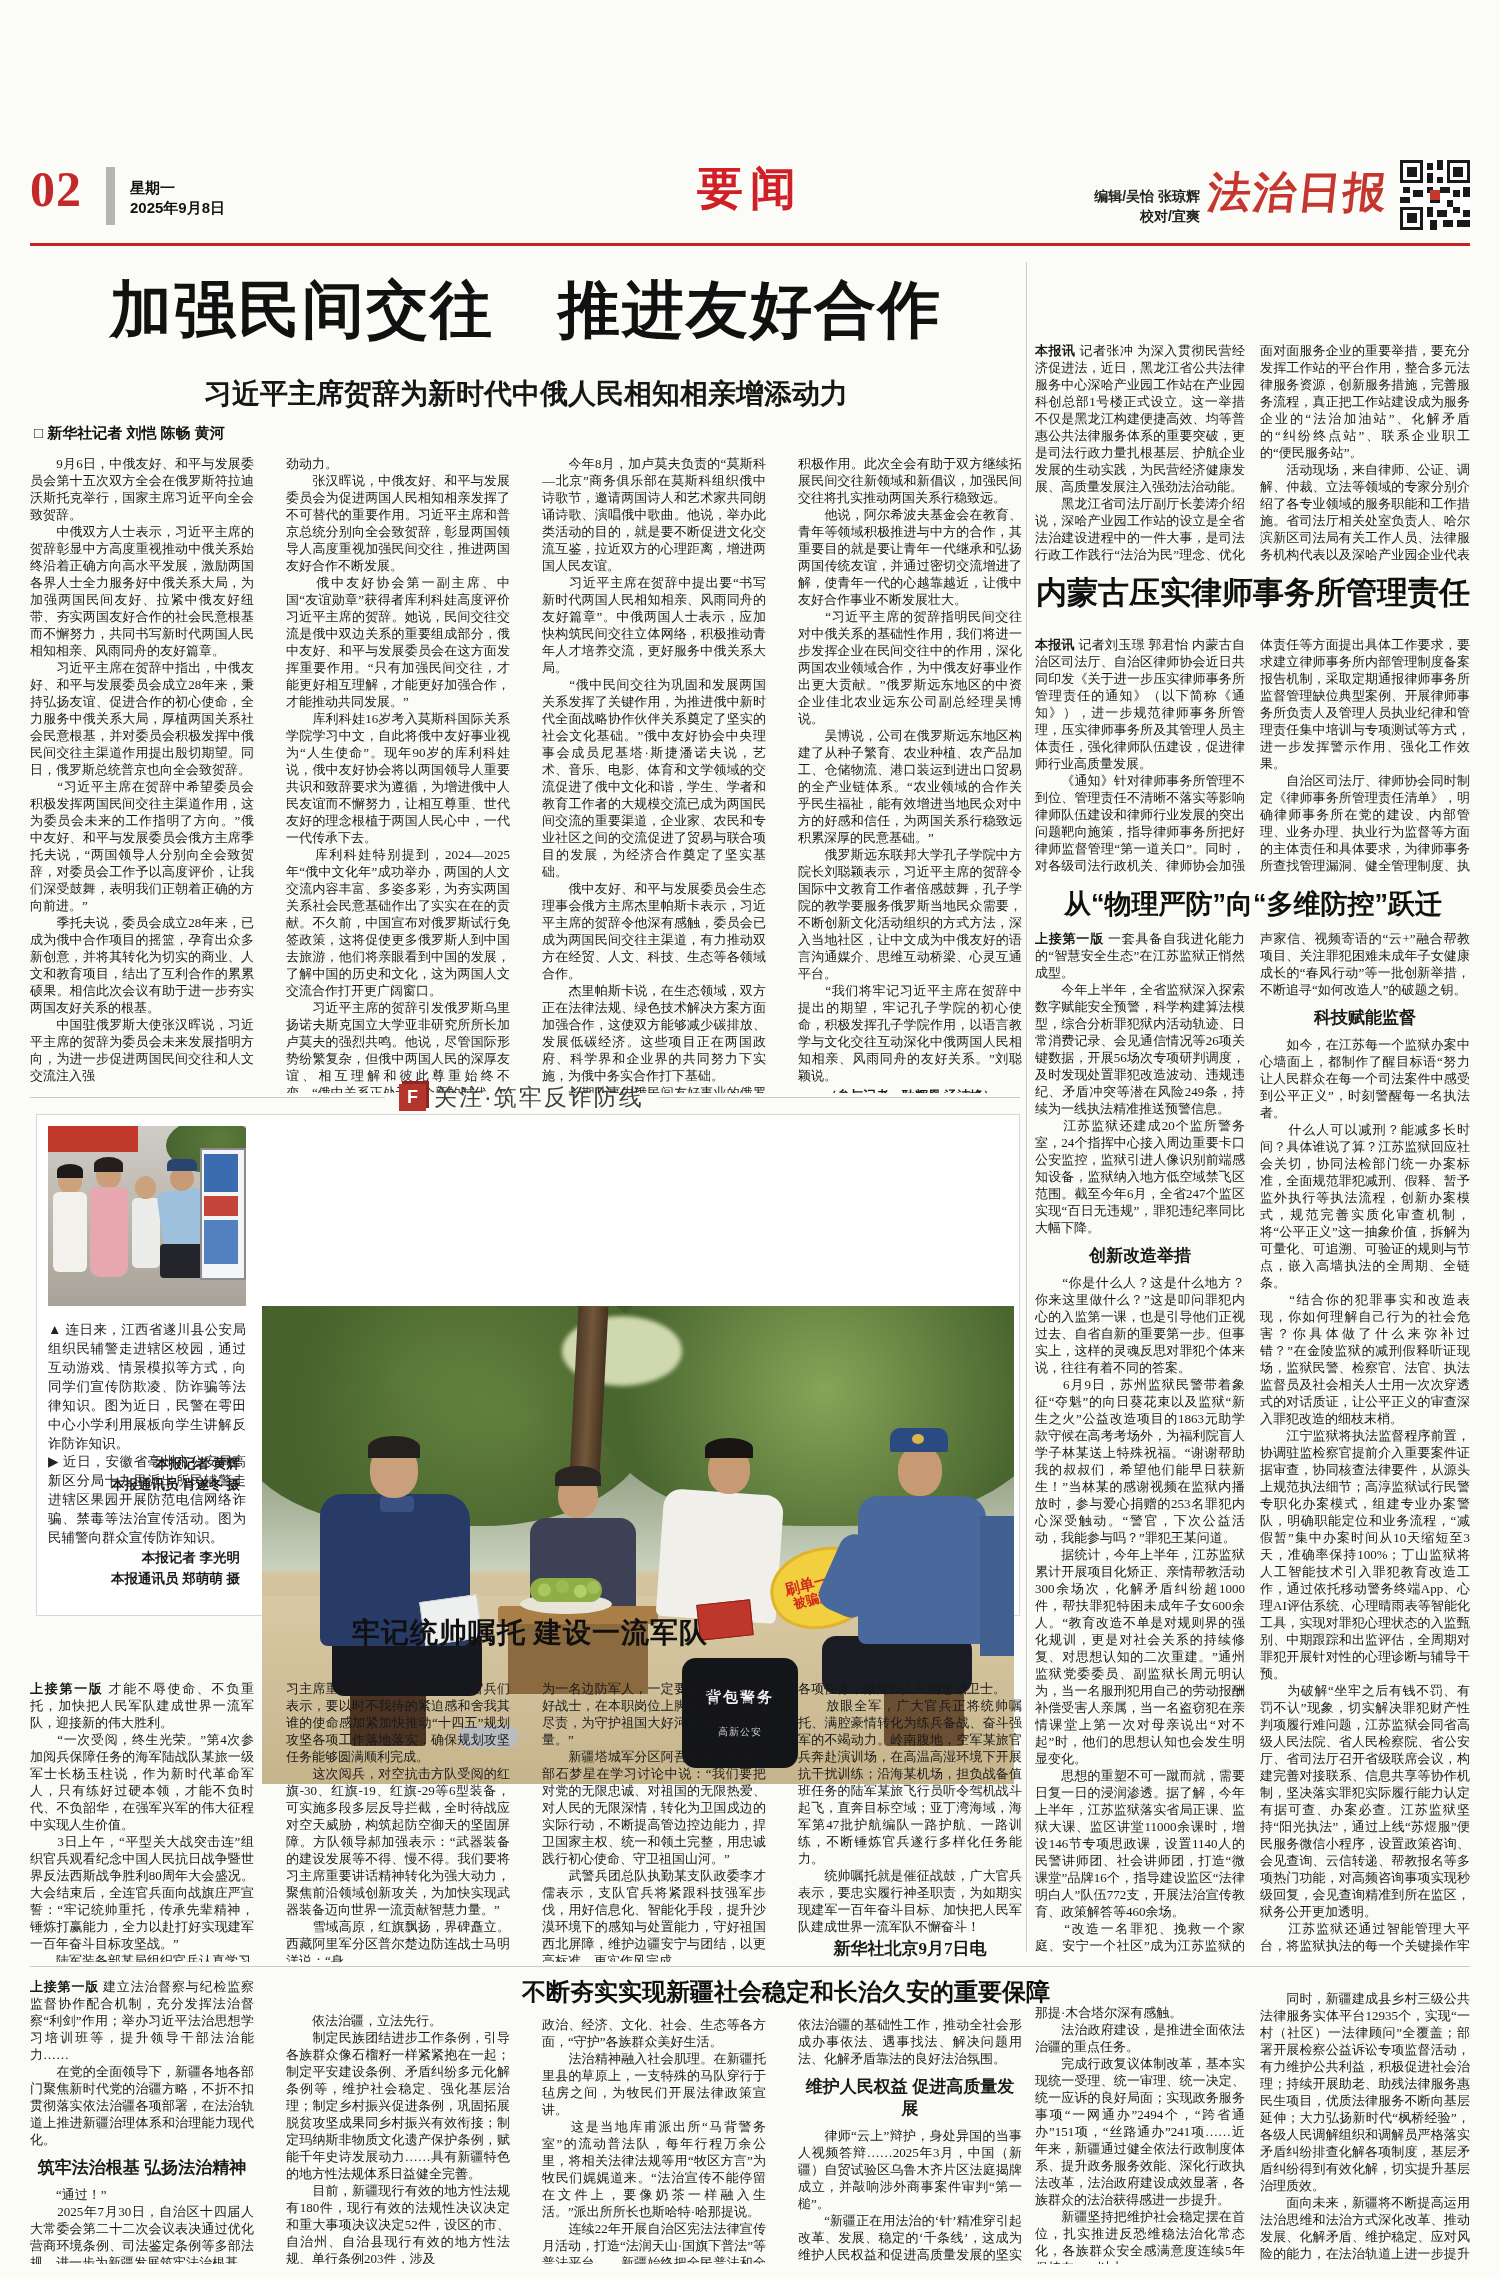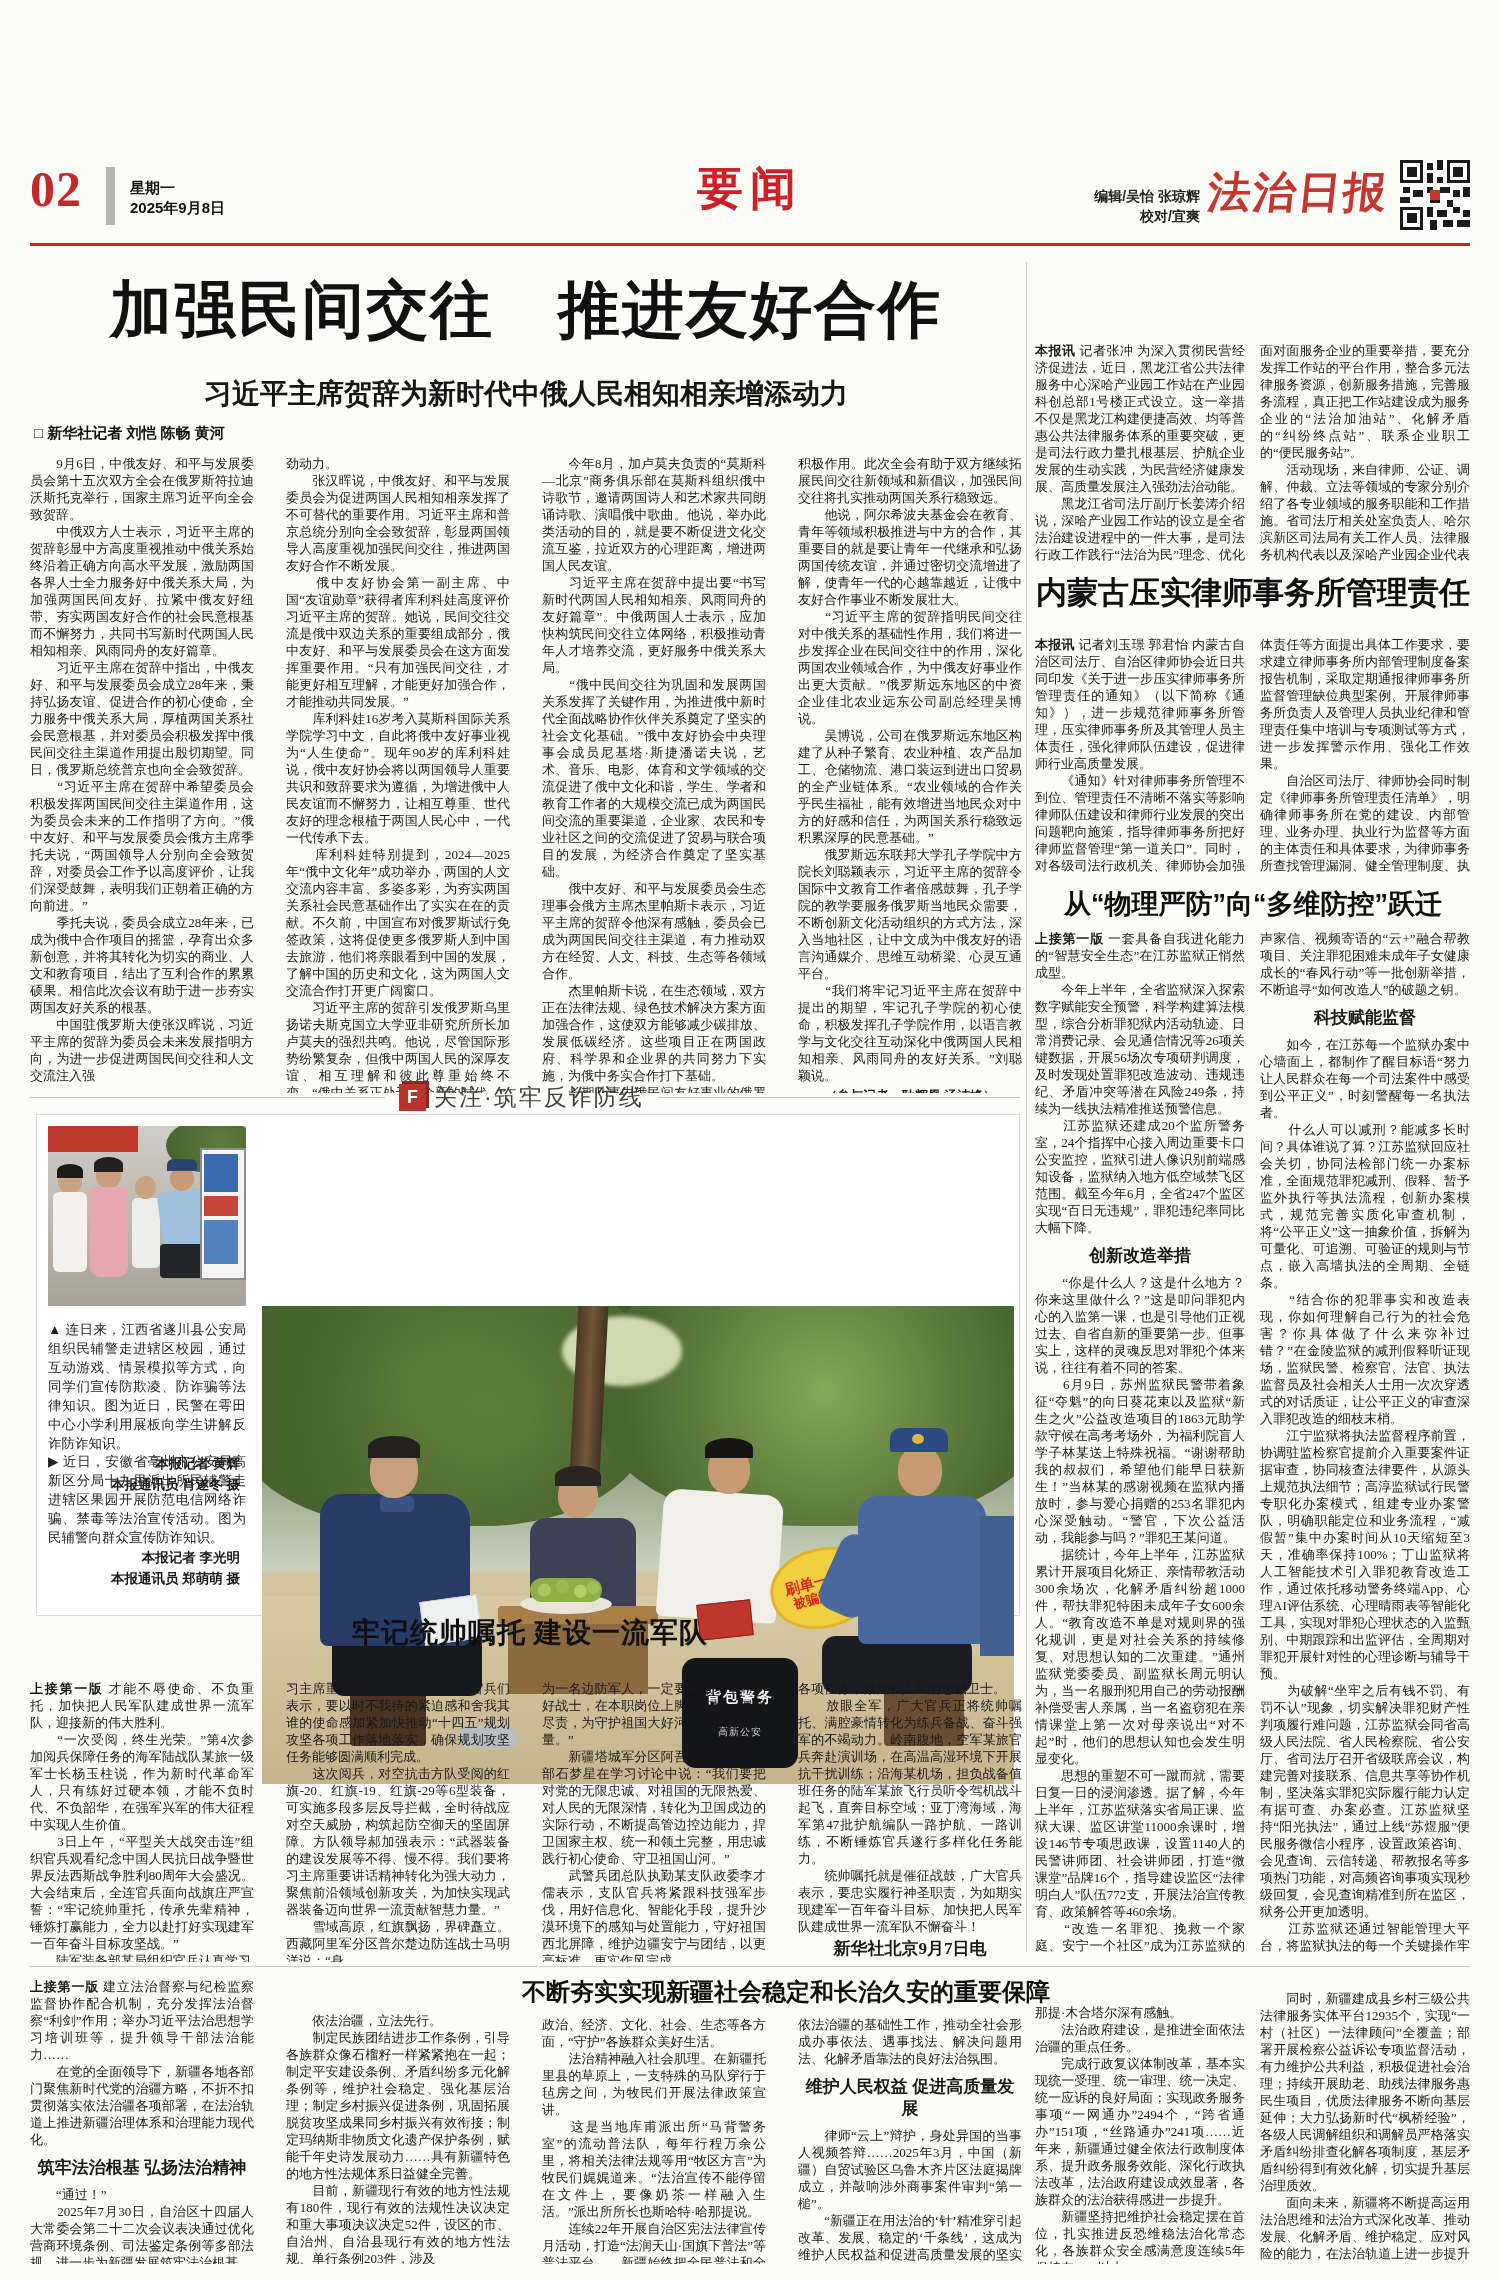--- a/index.html
+++ b/index.html
@@ -249,21 +249,21 @@
   </div>
 
   <div class="abs" style="left:352px;top:1614px;width:660px;font-size:28px;font-weight:900;color:#101010;letter-spacing:1px;">牢记统帅嘱托  建设一流军队</div>
   <div class="abs" style="left:30px;top:1680px;width:224px;height:282px;overflow:hidden;">
     <div class="col" style="width:224px;"><b class="sans">上接第一版</b><span>  才能不辱使命、不负重托，加快把人民军队建成世界一流军队，迎接新的伟大胜利。
 　　“一次受阅，终生光荣。”第4次参加阅兵保障任务的海军陆战队某旅一级军士长杨玉柱说，作为新时代革命军人，只有练好过硬本领，才能不负时代、不负韶华，在强军兴军的伟大征程中实现人生价值。
 　　3日上午，“平型关大战突击连”组织官兵观看纪念中国人民抗日战争暨世界反法西斯战争胜利80周年大会盛况。大会结束后，全连官兵面向战旗庄严宣誓：“牢记统帅重托，传承先辈精神，锤炼打赢能力，全力以赴打好实现建军一百年奋斗目标攻坚战。”
 　　陆军装备部某局组织官兵认真学习</span></div>
   </div>
   <div class="abs col" style="left:286px;top:1680px;width:224px;height:282px;">习主席重要讲话。学习讨论中，官兵们表示，要以时不我待的紧迫感和舍我其谁的使命感加紧加快推动“十四五”规划攻坚各项工作落地落实，确保规划攻坚任务能够圆满顺利完成。
-　　这次阅兵，对空抗击方队受阅的红旗-20、红旗-19、红旗-29等6型装备，可实施多段多层反导拦截，全时待战应对空天威胁，构筑起防空御天的坚固屏障。方队领导郝加强表示：“武器装备的建设发展等不得、慢不得。我们要将习主席重要讲话精神转化为强大动力，聚焦前沿领域创新攻关，为加快实现武器装备迈向世界一流贡献智慧力量。”
+　　这次阅兵，对空抗击方队受阅的红旗-30、红旗-19、红旗-29等6型装备，可实施多段多层反导拦截，全时待战应对空天威胁，构筑起防空御天的坚固屏障。方队领导郝加强表示：“武器装备的建设发展等不得、慢不得。我们要将习主席重要讲话精神转化为强大动力，聚焦前沿领域创新攻关，为加快实现武器装备迈向世界一流贡献智慧力量。”
 　　雪域高原，红旗飘扬，界碑矗立。西藏阿里军分区普尔楚边防连战士马明洋说：“身</div>
   <div class="abs col" style="left:542px;top:1680px;width:224px;height:282px;">为一名边防军人，一定要争做习主席的好战士，在本职岗位上脚踏实地、履职尽责，为守护祖国大好河山奉献青春力量。”
 　　新疆塔城军分区阿吾斯奇边防连干部石梦星在学习讨论中说：“我们要把对党的无限忠诚、对祖国的无限热爱、对人民的无限深情，转化为卫国戍边的实际行动，不断提高管边控边能力，捍卫国家主权、统一和领土完整，用忠诚践行初心使命、守卫祖国山河。”
 　　武警兵团总队执勤某支队政委李才儒表示，支队官兵将紧跟科技强军步伐，用好信息化、智能化手段，提升沙漠环境下的感知与处置能力，守好祖国西北屏障，维护边疆安宁与团结，以更高标准、更实作风完成</div>
   <div class="abs" style="left:798px;top:1680px;width:224px;height:282px;overflow:hidden;">
     <div class="col" style="width:224px;">各项任务，做党和人民的忠诚卫士。
 　　放眼全军，广大官兵正将统帅嘱托、满腔豪情转化为练兵备战、奋斗强军的不竭动力。岭南腹地，空军某旅官兵奔赴演训场，在高温高湿环境下开展抗干扰训练；沿海某机场，担负战备值班任务的陆军某旅飞行员听令驾机战斗起飞，直奔目标空域；亚丁湾海域，海军第47批护航编队一路护航、一路训练，不断锤炼官兵遂行多样化任务能力。
 　　统帅嘱托就是催征战鼓，广大官兵表示，要忠实履行神圣职责，为如期实现建军一百年奋斗目标、加快把人民军队建成世界一流军队不懈奋斗！</div>
     <div class="dl" style="font-size:17px;margin-top:2px;">新华社北京9月7日电</div>
   </div>

